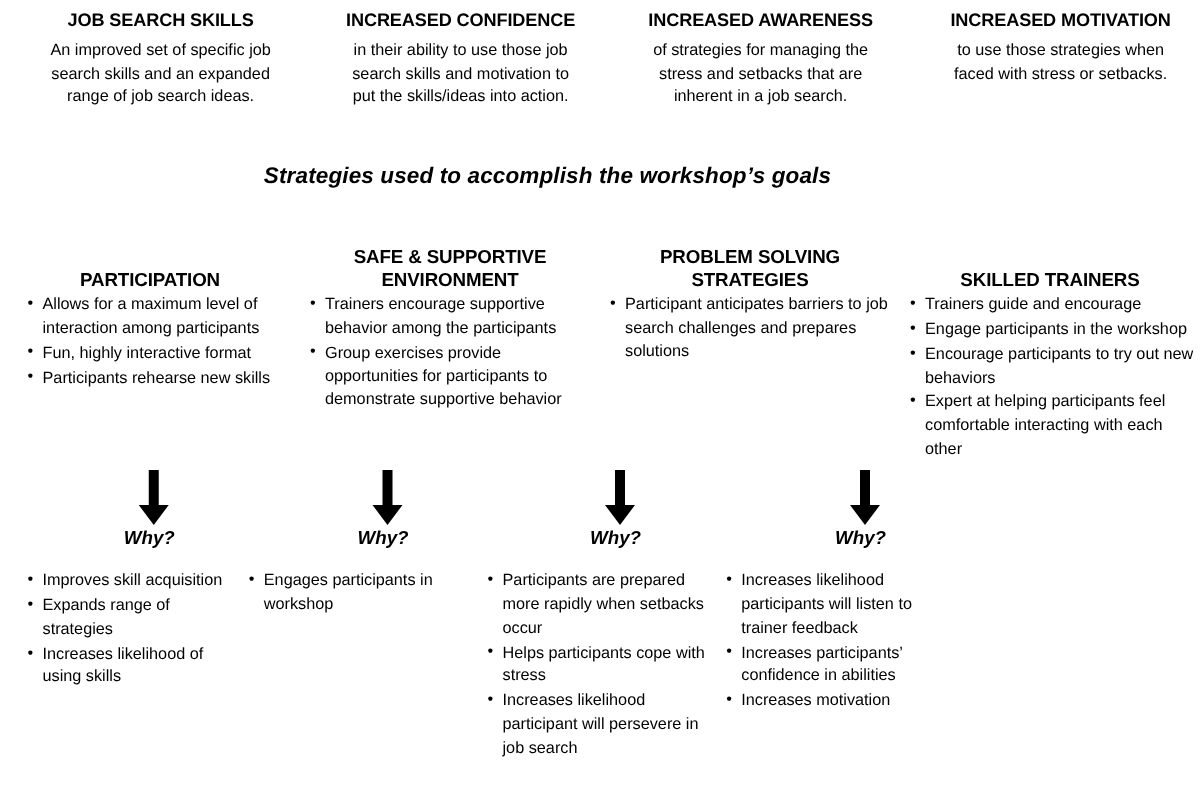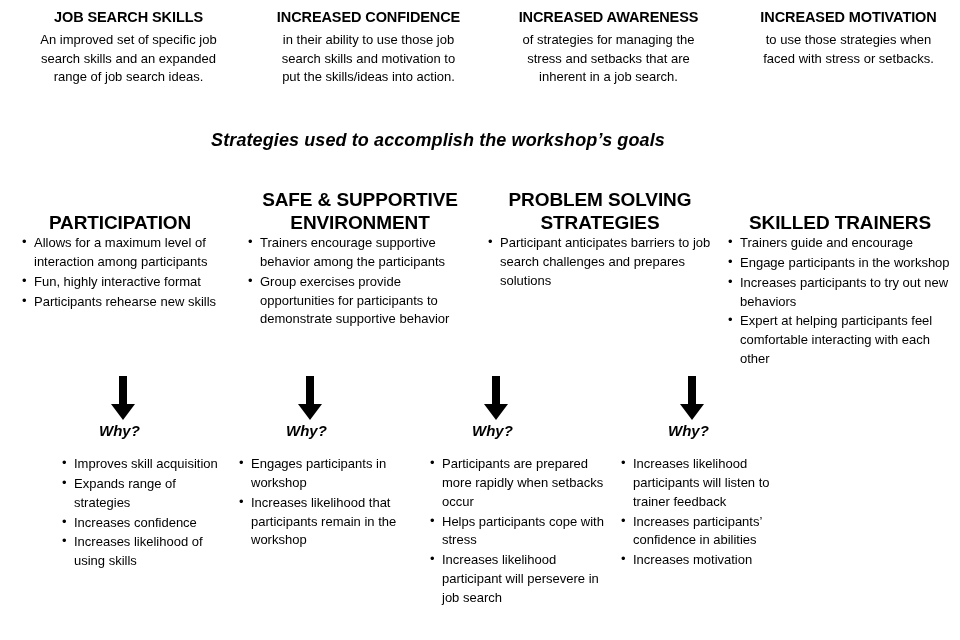--- a/index.html
+++ b/index.html
@@ -75,21 +75,21 @@
     width: 240px;
     box-sizing: border-box;
     position: relative;
   }
   .strat-head {
     height: 48px;
     display: flex;
     align-items: flex-end;
     justify-content: center;
     text-align: center;
-    font-size: 19px;
+    font-size: 15px;
     font-weight: bold;
     line-height: 1.22;
     letter-spacing: -0.1px;
     padding: 0 8px;
     box-sizing: border-box;
   }
 
   ul.bullets {
     list-style: none;
     margin: 0;
@@ -161,21 +161,20 @@
   .why-cell.c4 .arrow { left: 100px; }
   .why-cell.c4 .why-label { left: 89px; }
 
   
   .results {
     position: absolute;
     top: 455px;
     left: 0;
     width: 764px;
     display: flex;
-    margin-left: 40px;
   }
   .res-col { width: 240px; box-sizing: border-box; }
 </style>
 </head>
 <body>
 
 <div class="page">
 
   <div class="outcomes">
 
@@ -227,21 +226,21 @@
       <ul class="bullets list-top">
         <li>Participant anticipates barriers to job search challenges and prepares solutions</li>
       </ul>
     </div>
 
     <div class="strat-col col-4">
       <div class="strat-head">SKILLED TRAINERS</div>
       <ul class="bullets list-top">
         <li>Trainers guide and encourage</li>
         <li>Engage participants in the workshop</li>
-        <li>Increases participants to try out new behaviors</li>
+        <li>Encourage participants to try out new behaviors</li>
         <li>Expert at helping participants feel comfortable interacting with each other</li>
       </ul>
     </div>
 
   </div>
 
   <div class="why-row">
 
     <div class="why-cell c1">
       <span class="arrow">
@@ -280,29 +279,27 @@
     </div>
 
   </div>
 
   <div class="results">
 
     <div class="res-col col-1">
       <ul class="bullets list-bottom">
         <li>Improves skill acquisition</li>
         <li>Expands range of strategies</li>
-        <li>Increases confidence</li>
         <li>Increases likelihood of using skills</li>
       </ul>
     </div>
 
     <div class="res-col col-2">
       <ul class="bullets list-bottom">
         <li>Engages participants in workshop</li>
-        <li>Increases likelihood that participants remain in the workshop</li>
       </ul>
     </div>
 
     <div class="res-col col-3">
       <ul class="bullets list-bottom">
         <li>Participants are prepared more rapidly when setbacks occur</li>
         <li>Helps participants cope with stress</li>
         <li>Increases likelihood participant will persevere in job search</li>
       </ul>
     </div>

